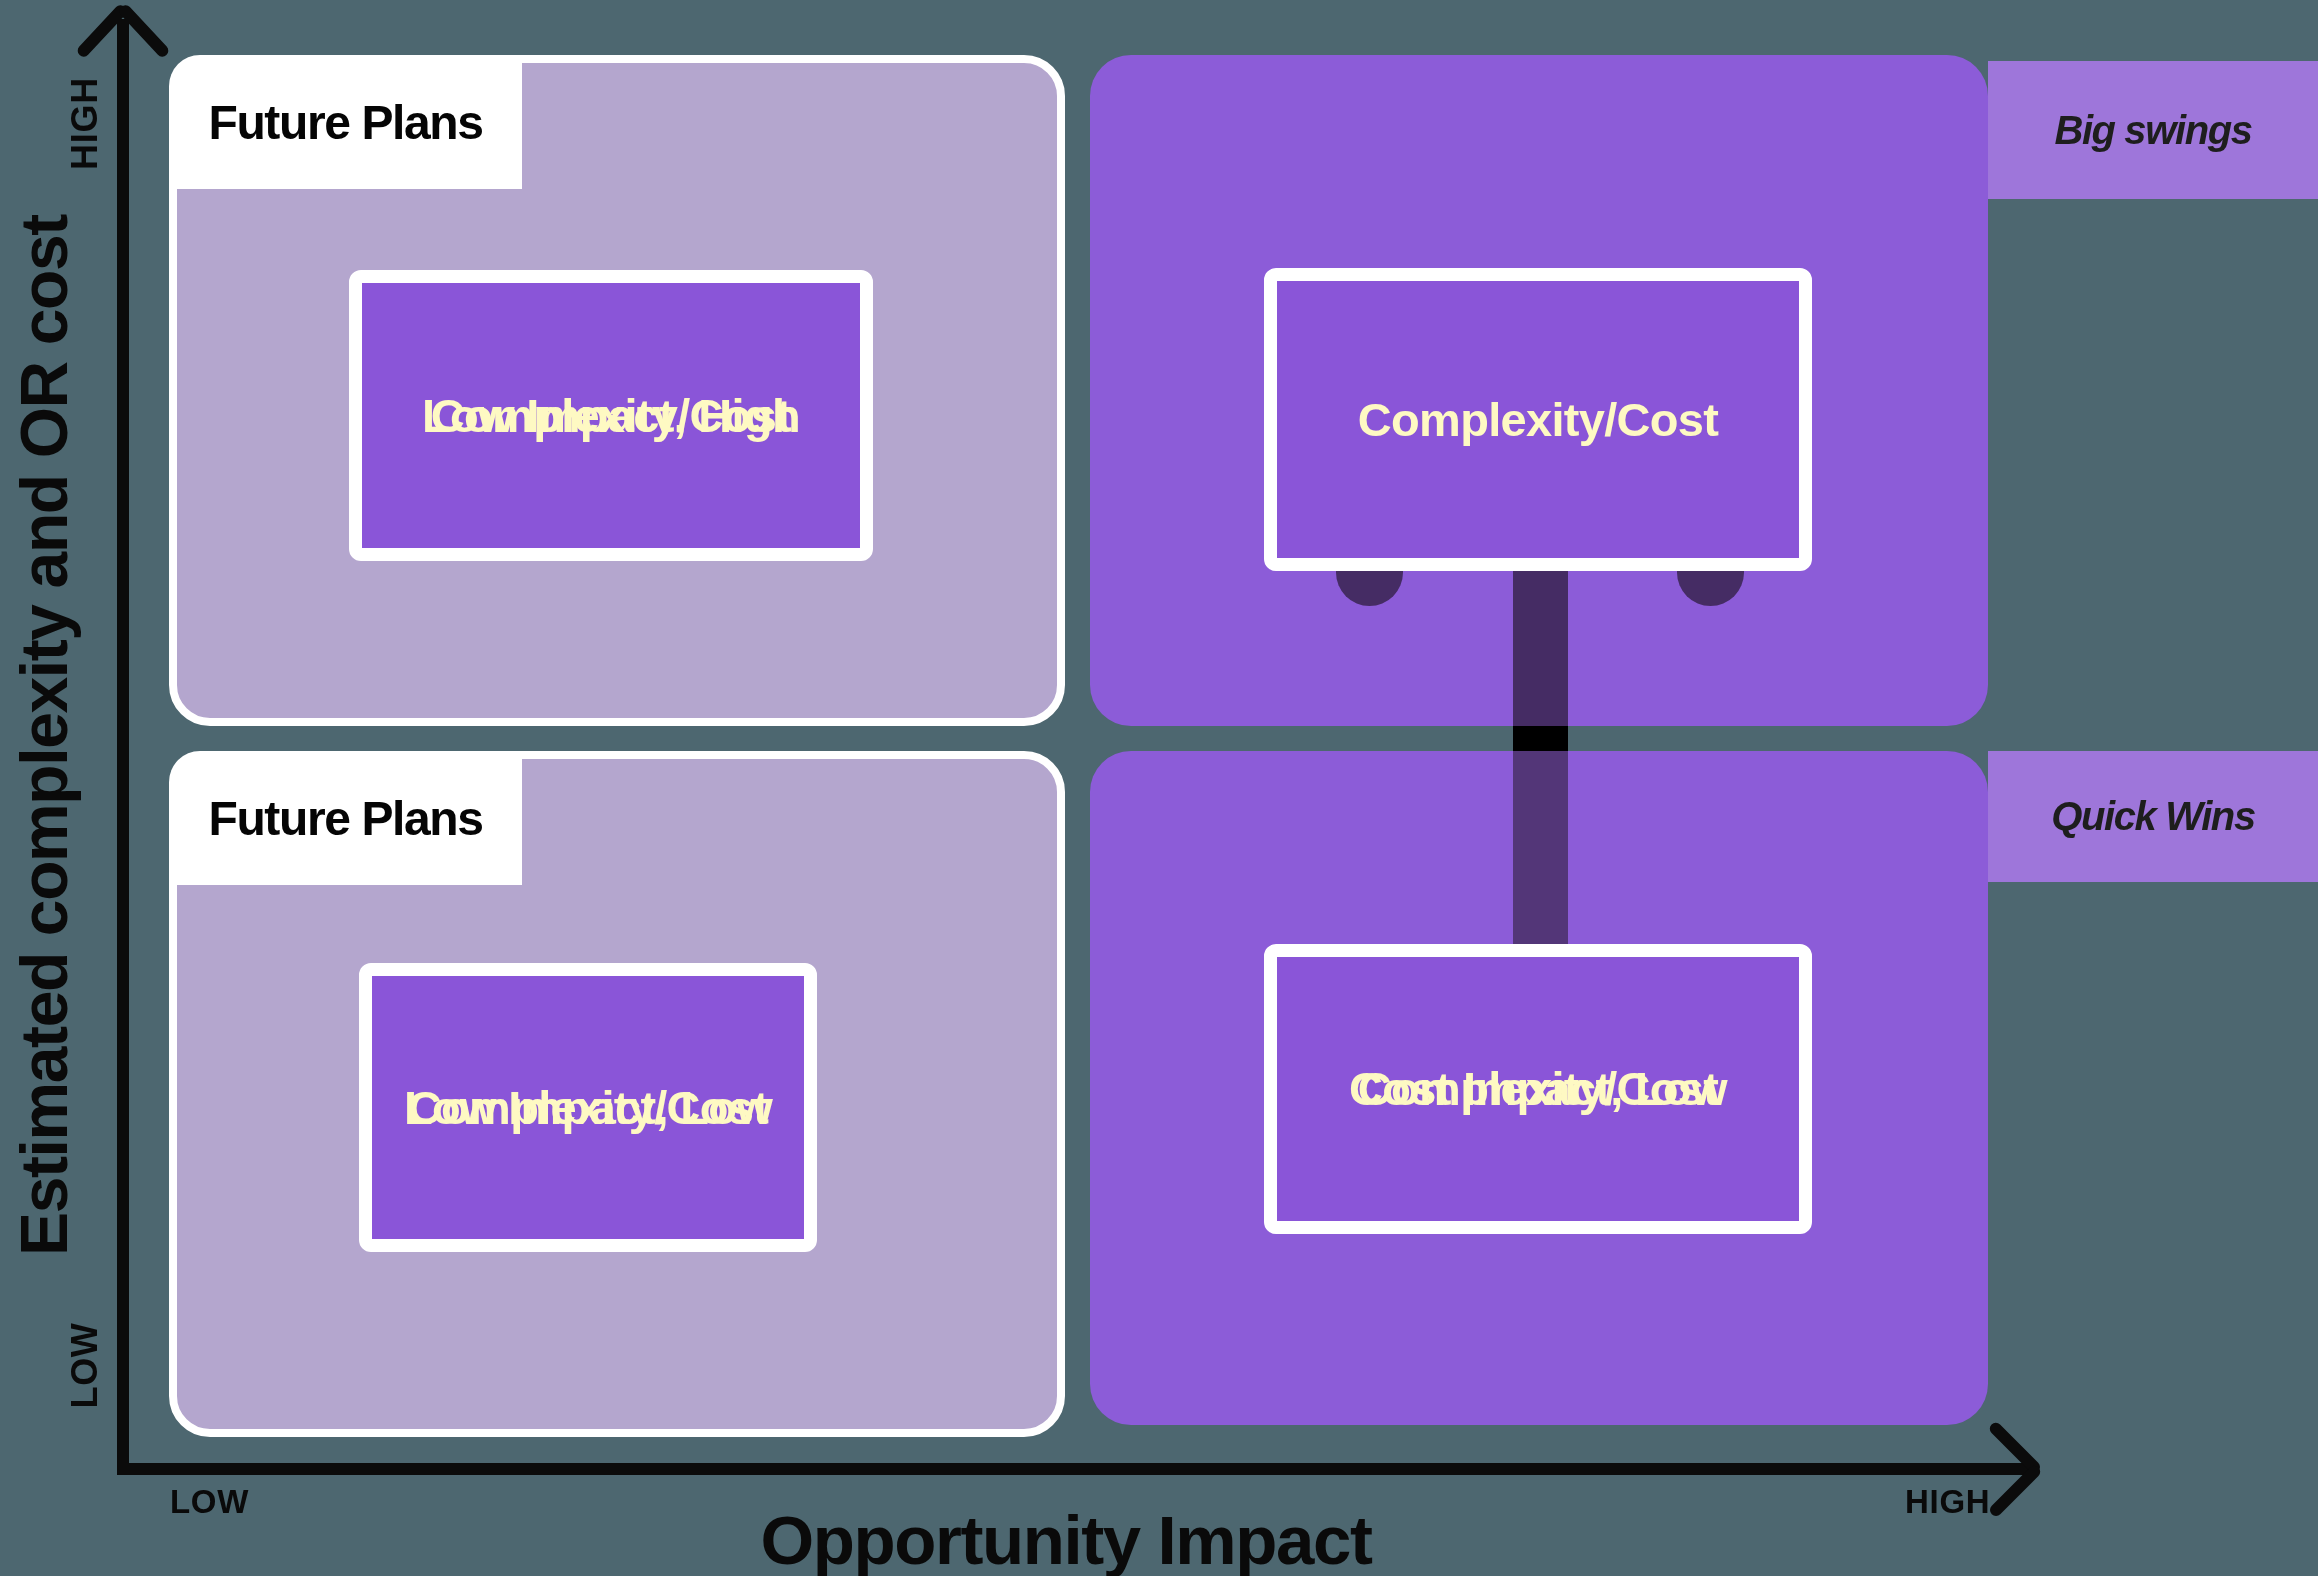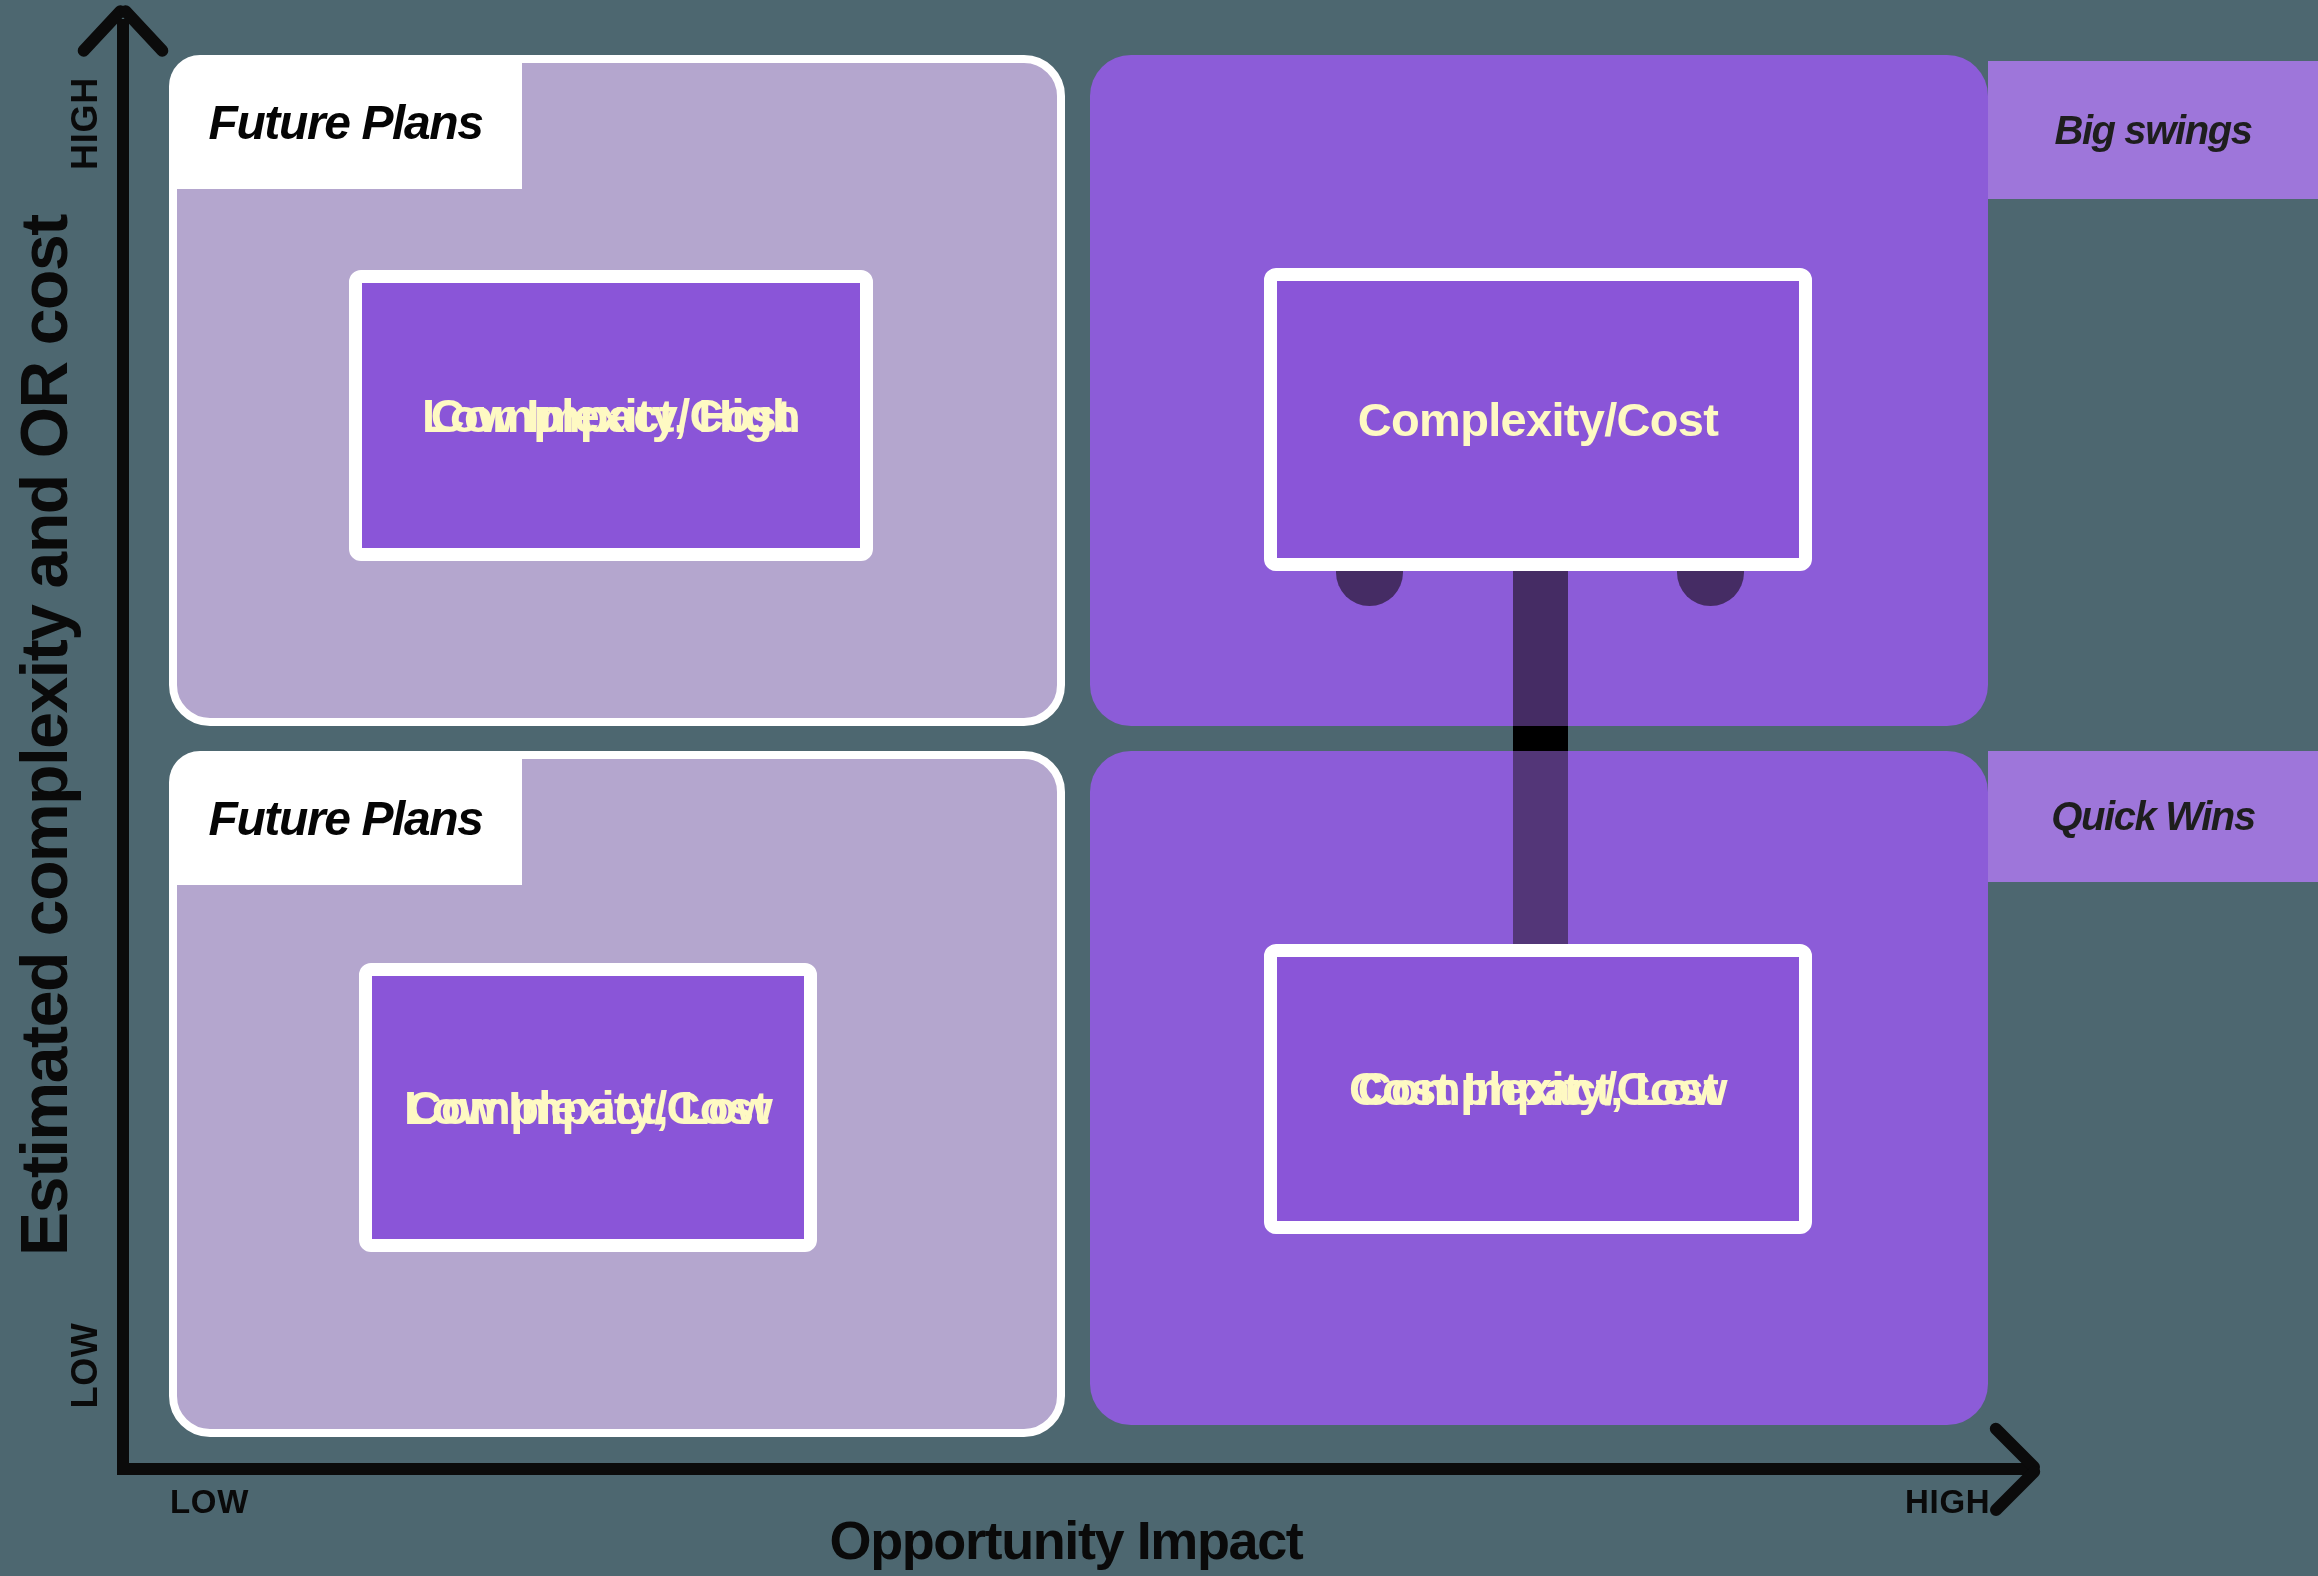--- a/index.html
+++ b/index.html
@@ -34,40 +34,39 @@
   .y-tick.high{top:103px;}
   .y-tick.low{top:1345px;}
   .x-tick{
     top:1484px; height:36px; font-size:33px; line-height:36px;
     font-weight:bold; color:#0a0a0a; letter-spacing:0.7px;
   }
   .x-tick.low{left:170px;}
   .x-tick.high{left:1905px;}
   .x-title{
     left:722px; top:1504px; width:688px; height:73px;
-    font-size:54px; line-height:73px; font-weight:bold; letter-spacing:-1.4px;
+    font-size:69px; line-height:73px; font-weight:bold; letter-spacing:-1.4px;
     color:#0a0a0a; text-align:center; white-space:nowrap;
   }
 
   
   .quad{border-radius:41px;}
   .quad.lav{background:var(--lavender,#b4a6ce); border:8.3px solid #fff;}
   .quad.pur{background:var(--purple,#8c5cd8);}
   .q-tl{left:169px; top:55px;  width:896px; height:671px;}
   .q-bl{left:169px; top:751px; width:896px; height:686px;}
   .q-tr{left:1090px; top:55px;  width:898px; height:671px;}
   .q-br{left:1090px; top:751px; width:898px; height:674px;}
 
   
   .tag{
     width:353px; height:134px; background:#fff; border-radius:31px 0 0 0;
     display:flex; align-items:center; justify-content:center;
     font-size:48px; font-weight:bold; letter-spacing:-1.4px; color:#050505;
     z-index:3;
-    font-style:italic;
   }
   .tag-tl{left:169px; top:55px;}
   .tag-bl{left:169px; top:751px;}
 
   
   .side-label{
     left:1988px; width:330px; background:var(--label,#9e76da);
     display:flex; align-items:center; justify-content:center;
     font-size:40px; font-weight:bold; letter-spacing:-1.4px; color:#1e1e1e;
     z-index:3;

